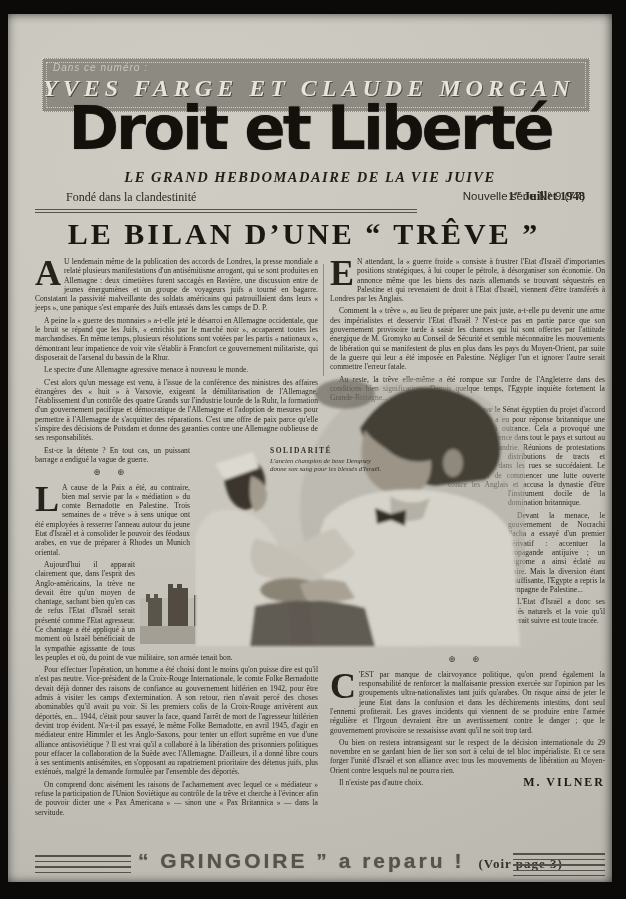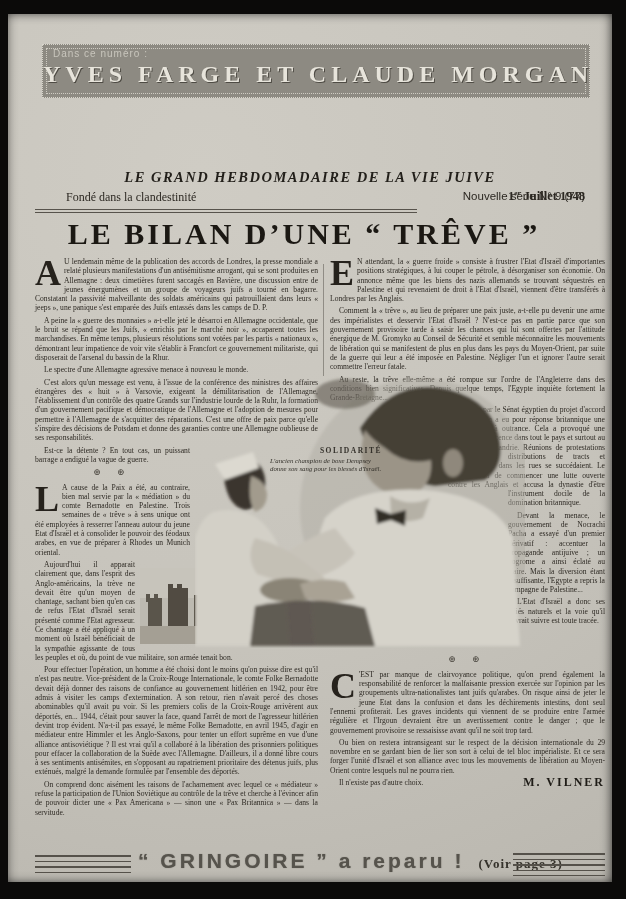--- a/index.html
+++ b/index.html
@@ -9,23 +9,23 @@
     font-family:"Liberation Serif","DejaVu Serif",serif;
   }
   .page{
     position:absolute;left:8px;top:14px;width:604px;height:868px;
     background:radial-gradient(circle at 32% 18%, #cfccc4 0%, #c7c4bc 55%, #bab7af 100%);
     box-shadow:inset -8px 0 10px -6px rgba(0,0,0,.55), inset 8px 0 10px -7px rgba(0,0,0,.4),
                inset 0 8px 10px -7px rgba(0,0,0,.45), inset 0 -8px 10px -7px rgba(0,0,0,.4);
   }
   
   .banner{
-    position:absolute;left:34px;top:30px;width:548px;height:54px;
+    position:absolute;left:34px;top:44px;width:548px;height:54px;
     background:#8d8a82;border:1px dotted #d8d5cc;box-sizing:border-box;
-    outline:1px dotted #cfccc3;outline-offset:-5px;
+    outline:1px dotted #cfccc3;outline-offset:-5px;font-style:italic;
   }
   .banner .kicker{
     position:absolute;left:10px;top:3px;font-size:10px;color:#d3d0c7;
     letter-spacing:1px;font-family:"Liberation Sans",sans-serif;opacity:.85;
   }
   .banner .names{
     position:absolute;left:0;right:0;top:16px;text-align:left;
     font-size:24px;font-weight:bold;letter-spacing:5px;color:#e7e4db;
     text-shadow:1px 1px 0 #4e4b44;white-space:nowrap;
   }
@@ -91,21 +91,21 @@
   }
   
   .photo{
     position:absolute;left:187px;top:354px;width:330px;height:280px;
   }
   .photo-caption{
     position:absolute;left:262px;top:432px;width:112px;
     color:#33302a;
   }
   .photo-caption .cap-title{
-    text-align:right;font-size:7.5px;font-weight:bold;letter-spacing:1.5px;margin-bottom:2px;
+    text-align:left;font-size:7.5px;font-weight:bold;letter-spacing:1.5px;margin-bottom:2px;
   }
   .photo-caption .cap-text{
     font-size:6.8px;line-height:8px;font-style:italic;text-align:left;
   }
   
   .footer{position:absolute;left:0;right:0;top:833px;height:36px;}
   .f-rules{
     position:absolute;background:repeating-linear-gradient(#55514a 0 1.5px, transparent 1.5px 5.5px);
   }
   .f-rules-left{left:27px;top:8px;width:96px;height:18px;}
@@ -125,20 +125,21 @@
 </head>
 <body>
 
 <div class="page">
 
   <div class="banner">
     <div class="kicker">Dans ce numéro :</div>
     <div class="names">YVES FARGE ET CLAUDE MORGAN</div>
   </div>
 
+  <div class="masthead">Droit et Liberté</div>
   <div class="subtitle">LE GRAND HEBDOMADAIRE DE LA VIE JUIVE</div>
 
   <div class="dateline">
     <span class="dl-left">Fondé dans la clandestinité</span>
     <span class="dl-center"><span>1</span><sup>er</sup><span> Juillet 1948</span></span>
     <span class="dl-right">Nouvelle série N° 9 (77)</span>
   </div>
   <div class="rule2"></div>
 
   <div class="headline">LE BILAN D’UNE “ TRÊVE ”</div>

